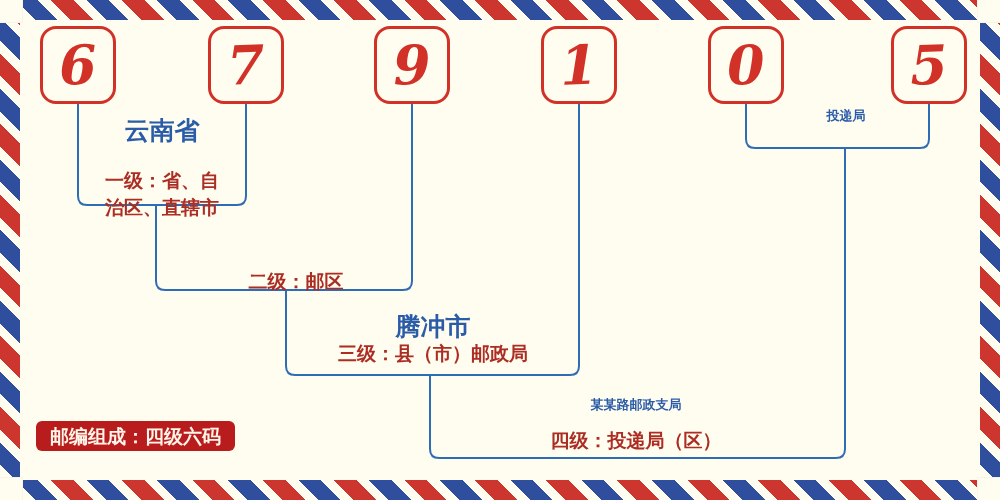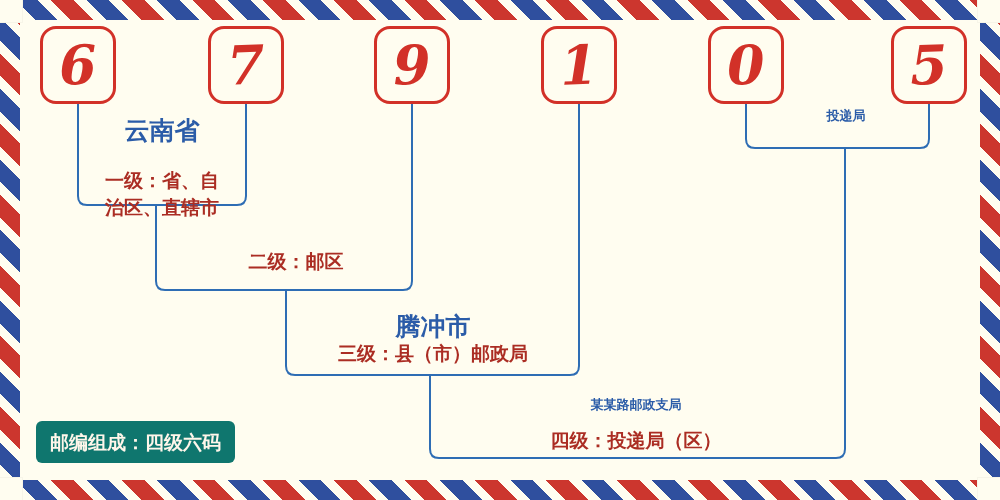--- a/index.html
+++ b/index.html
@@ -48,23 +48,23 @@
 
   
   .lbl{position:absolute;transform:translateX(-50%);white-space:nowrap;text-align:center;}
   .blue-name{color:#2b5ca8;font-weight:700;font-size:25px;}
   .blue-name.sm{font-size:13px;}
   .red-desc{color:#ab2d23;font-weight:600;font-size:19px;line-height:27px;}
   .wrap{white-space:normal;width:128px;}
 
   .badge{
     position:absolute;left:36px;top:421px;
-    background:#0f766e;color:#fff6ea;
+    background:#b91c1c;color:#fff6ea;
     font-size:19px;font-weight:700;
-    padding:10px 14px;border-radius:6px;line-height:22px;
+    padding:4px 14px;border-radius:6px;line-height:22px;
   }
 </style>
 </head>
 <body>
 
 <div class="canvas">
 
   <div class="edge top"></div>
   <div class="edge bottom"></div>
   <div class="edge left"></div>
@@ -104,21 +104,21 @@
   <div class="digit-box d5">
     <span>0</span>
   </div>
   <div class="digit-box d6">
     <span>5</span>
   </div>
 
   <div class="lbl blue-name" style="left:162px;top:114px;">云南省</div>
   <div class="lbl red-desc wrap" style="left:162px;top:143px;margin-top:24px;">一级：省、自治区、直辖市</div>
 
-  <div class="lbl red-desc" style="left:296px;top:248px;">二级：邮区</div>
+  <div class="lbl red-desc" style="left:296px;top:268px;">二级：邮区</div>
 
   <div class="lbl blue-name" style="left:433px;top:310px;">腾冲市</div>
   <div class="lbl red-desc" style="left:433px;top:340px;">三级：县（市）邮政局</div>
 
   <div class="lbl blue-name sm" style="left:636px;top:396px;">某某路邮政支局</div>
   <div class="lbl red-desc" style="left:636px;top:427px;">四级：投递局（区）</div>
 
   <div class="lbl blue-name sm" style="left:846px;top:107px;">投递局</div>
 
   <div class="badge">邮编组成：四级六码</div>

